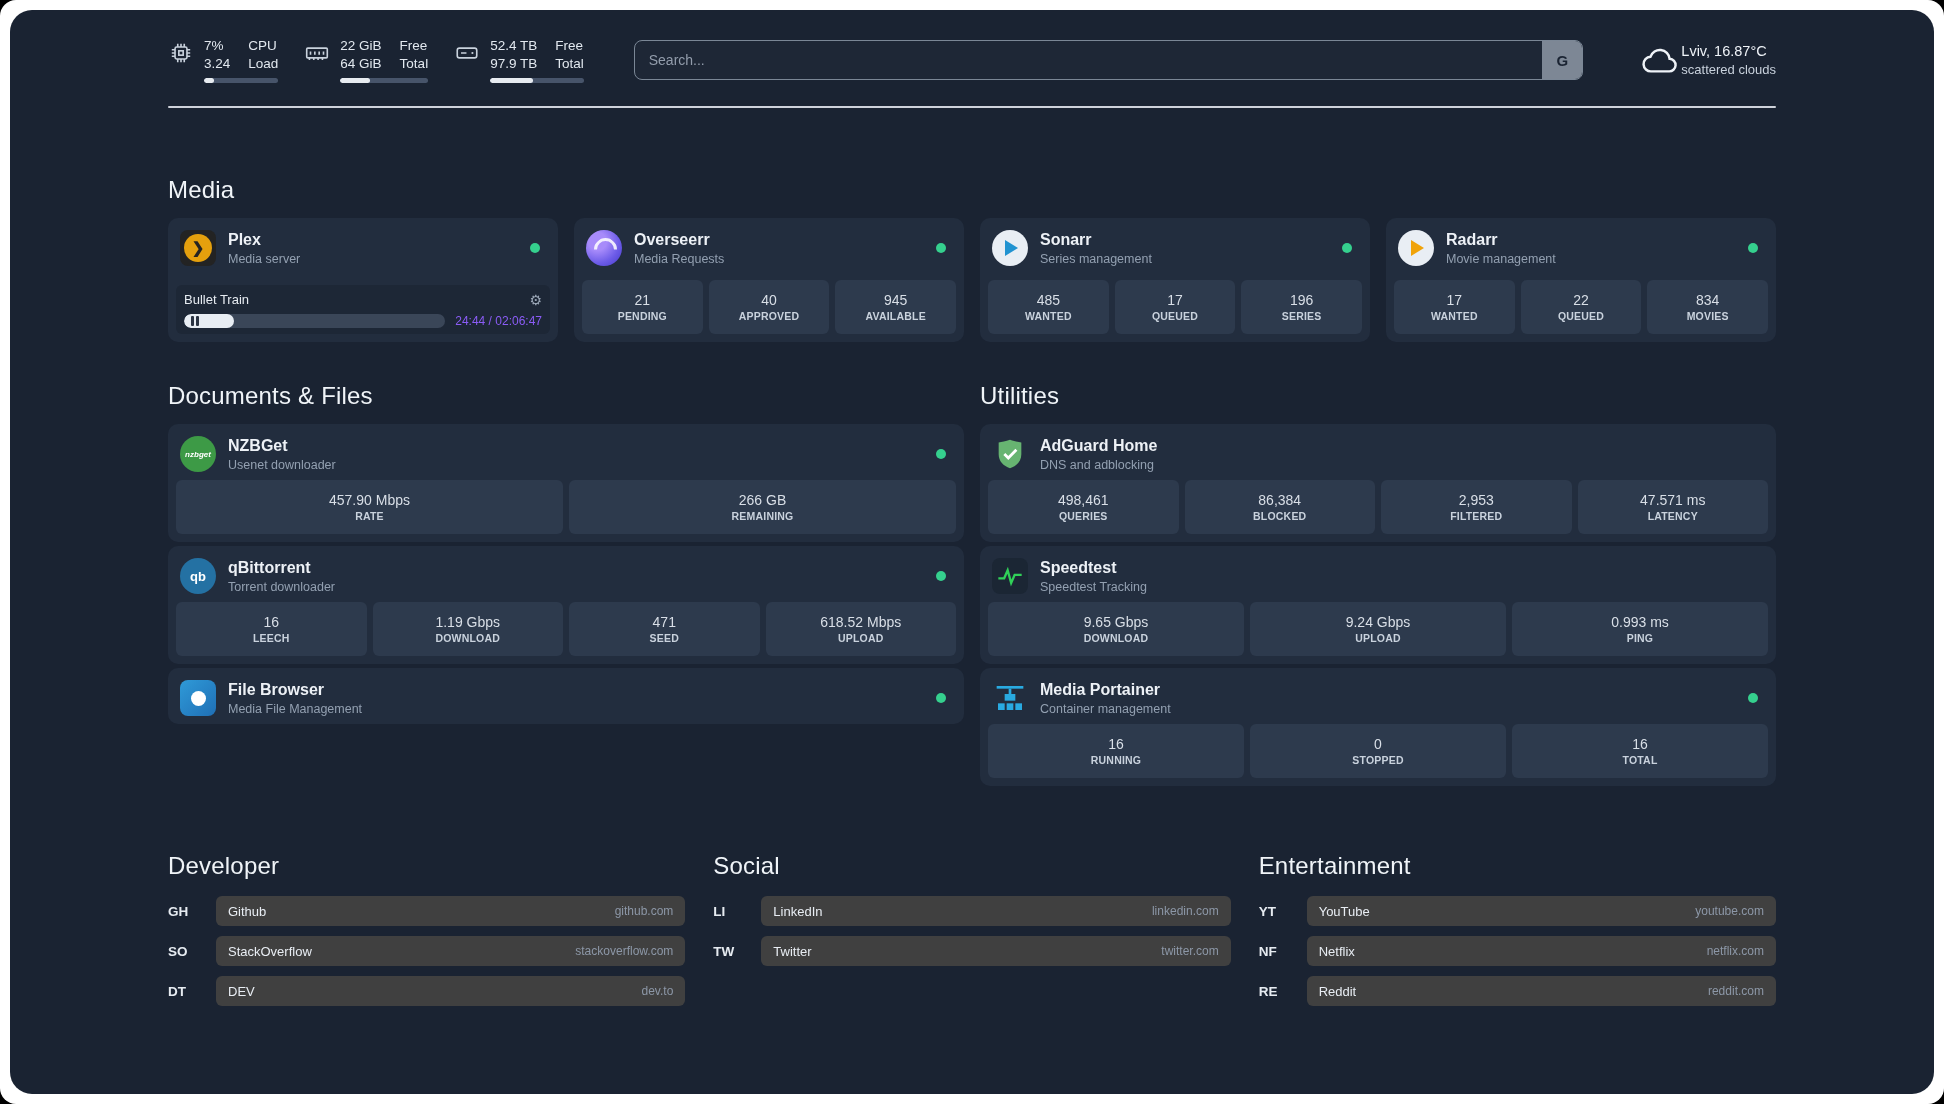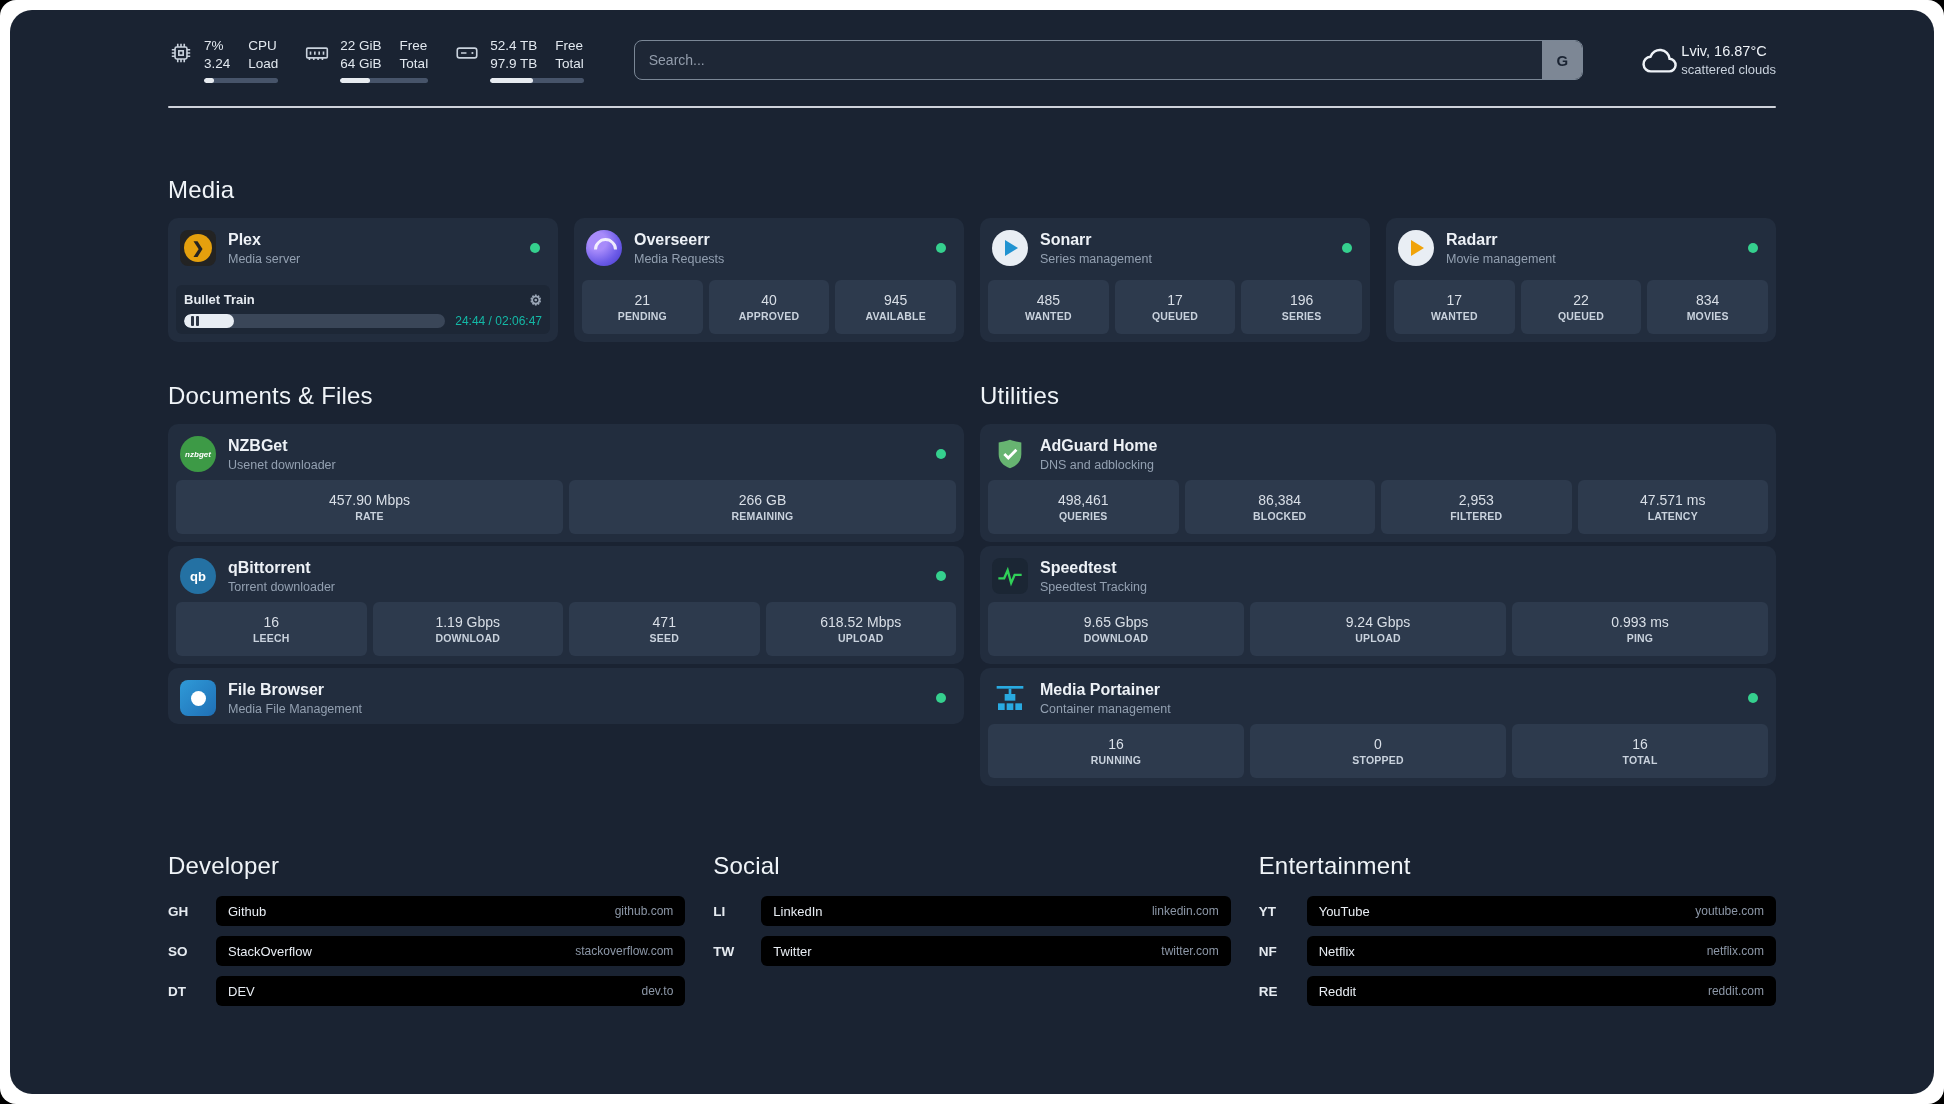--- a/index.html
+++ b/index.html
@@ -56,41 +56,41 @@
   .nzbget span{color:#fff;font-weight:700;font-style:italic;font-size:8px;}
   .qbit{border-radius:50%;background:#2471a3;}
   .qbit span{color:#fff;font-weight:700;font-size:13px;}
   .filebrowser{background:linear-gradient(135deg,#2f9ad8,#1f6fb5);}
   .filebrowser::before{content:'';width:15px;height:15px;border-radius:50%;background:#fff;}
   .speedtest{background:#1b2634;}
   .adguard,.portainer{background:transparent;}
 
   
   .player{background:#1d2736;border-radius:6px;padding:7px 8px 6px;display:flex;flex-direction:column;gap:7px;margin-top:auto;}
-  .player-top{display:flex;align-items:flex-end;justify-content:space-between;font-weight:bold;}
+  .player-top{display:flex;align-items:flex-end;justify-content:space-between;}
   .player-title{font-size:13px;color:#e6ebf1;}
   .gear{color:#9aa6b6;font-size:14px;cursor:pointer;line-height:1;}
   .player-row{display:flex;align-items:center;gap:10px;}
   .ptrack{flex:1;height:14px;border-radius:7px;background:#3a4658;position:relative;overflow:hidden;}
   .pfill{display:block;height:100%;width:19%;background:#e8edf3;border-radius:7px;}
   .pause{position:absolute;left:7px;top:2px;display:flex;gap:2px;}
   .pause i{width:3px;height:10px;background:#2a3342;border-radius:1px;}
-  .ptime{font-size:12px;color:#14b8a6;white-space:nowrap;}
+  .ptime{font-size:12px;color:#8b5cf6;white-space:nowrap;}
 
   
   .twocol{display:grid;grid-template-columns:1fr 1fr;gap:0 16px;margin-top:40px;align-items:start;}
   .col-stack .section-title{margin-bottom:14px;}
   .col-cards{display:flex;flex-direction:column;gap:4px;}
 
   
   .links{display:grid;grid-template-columns:repeat(3,1fr);gap:28px;margin-top:66px;align-items:start;}
   .link-col .section-title{margin-bottom:16px;}
   .link-row{display:flex;align-items:center;gap:14px;margin-bottom:10px;cursor:pointer;}
   .abbr{width:34px;font-weight:700;font-size:13.5px;color:#e6ebf1;flex:none;}
-  .pill{flex:1;display:flex;align-items:center;justify-content:space-between;background:#000000;border-radius:6px;height:30px;padding:0 12px;gap:48px;}
+  .pill{flex:1;display:flex;align-items:center;justify-content:space-between;background:#404040;border-radius:6px;height:30px;padding:0 12px;gap:48px;}
   .pill-name{font-size:13px;color:#e8edf3;}
   .pill-url{font-size:12px;color:#8c97a7;}
 </style>
 </head>
 <body>
 
 <div class="frame">
 <div class="panel">
 
   <div class="topbar">

